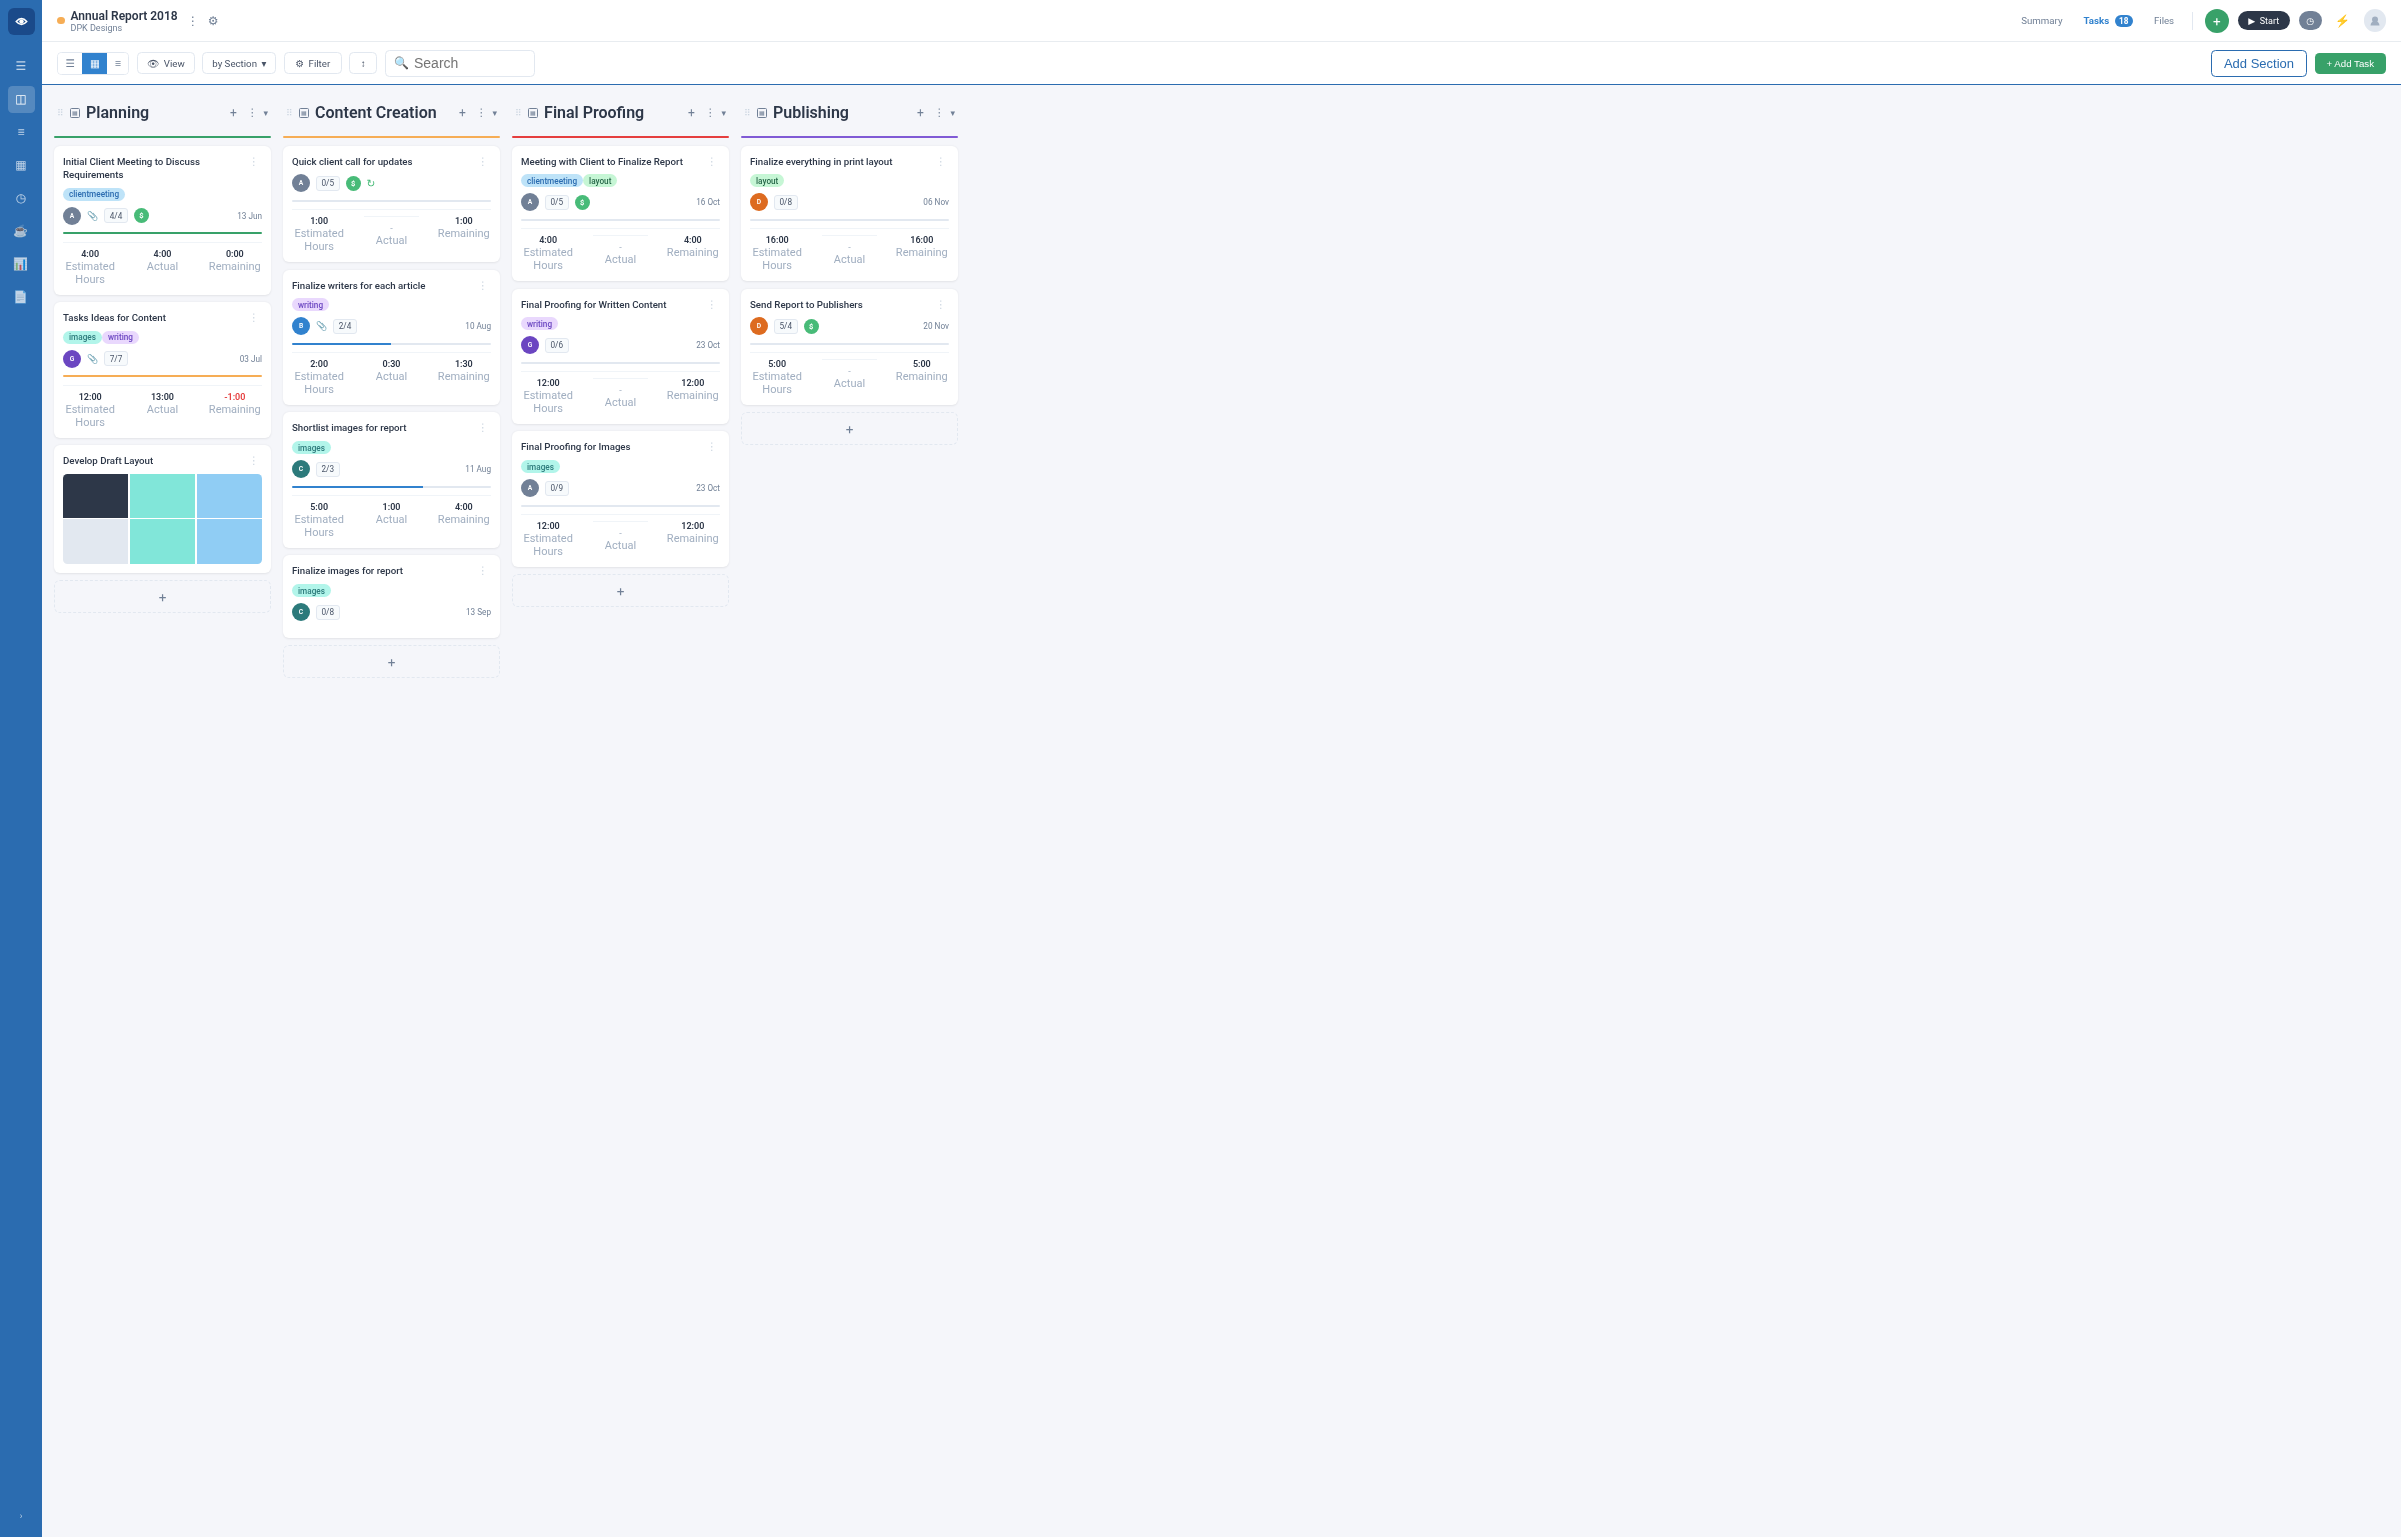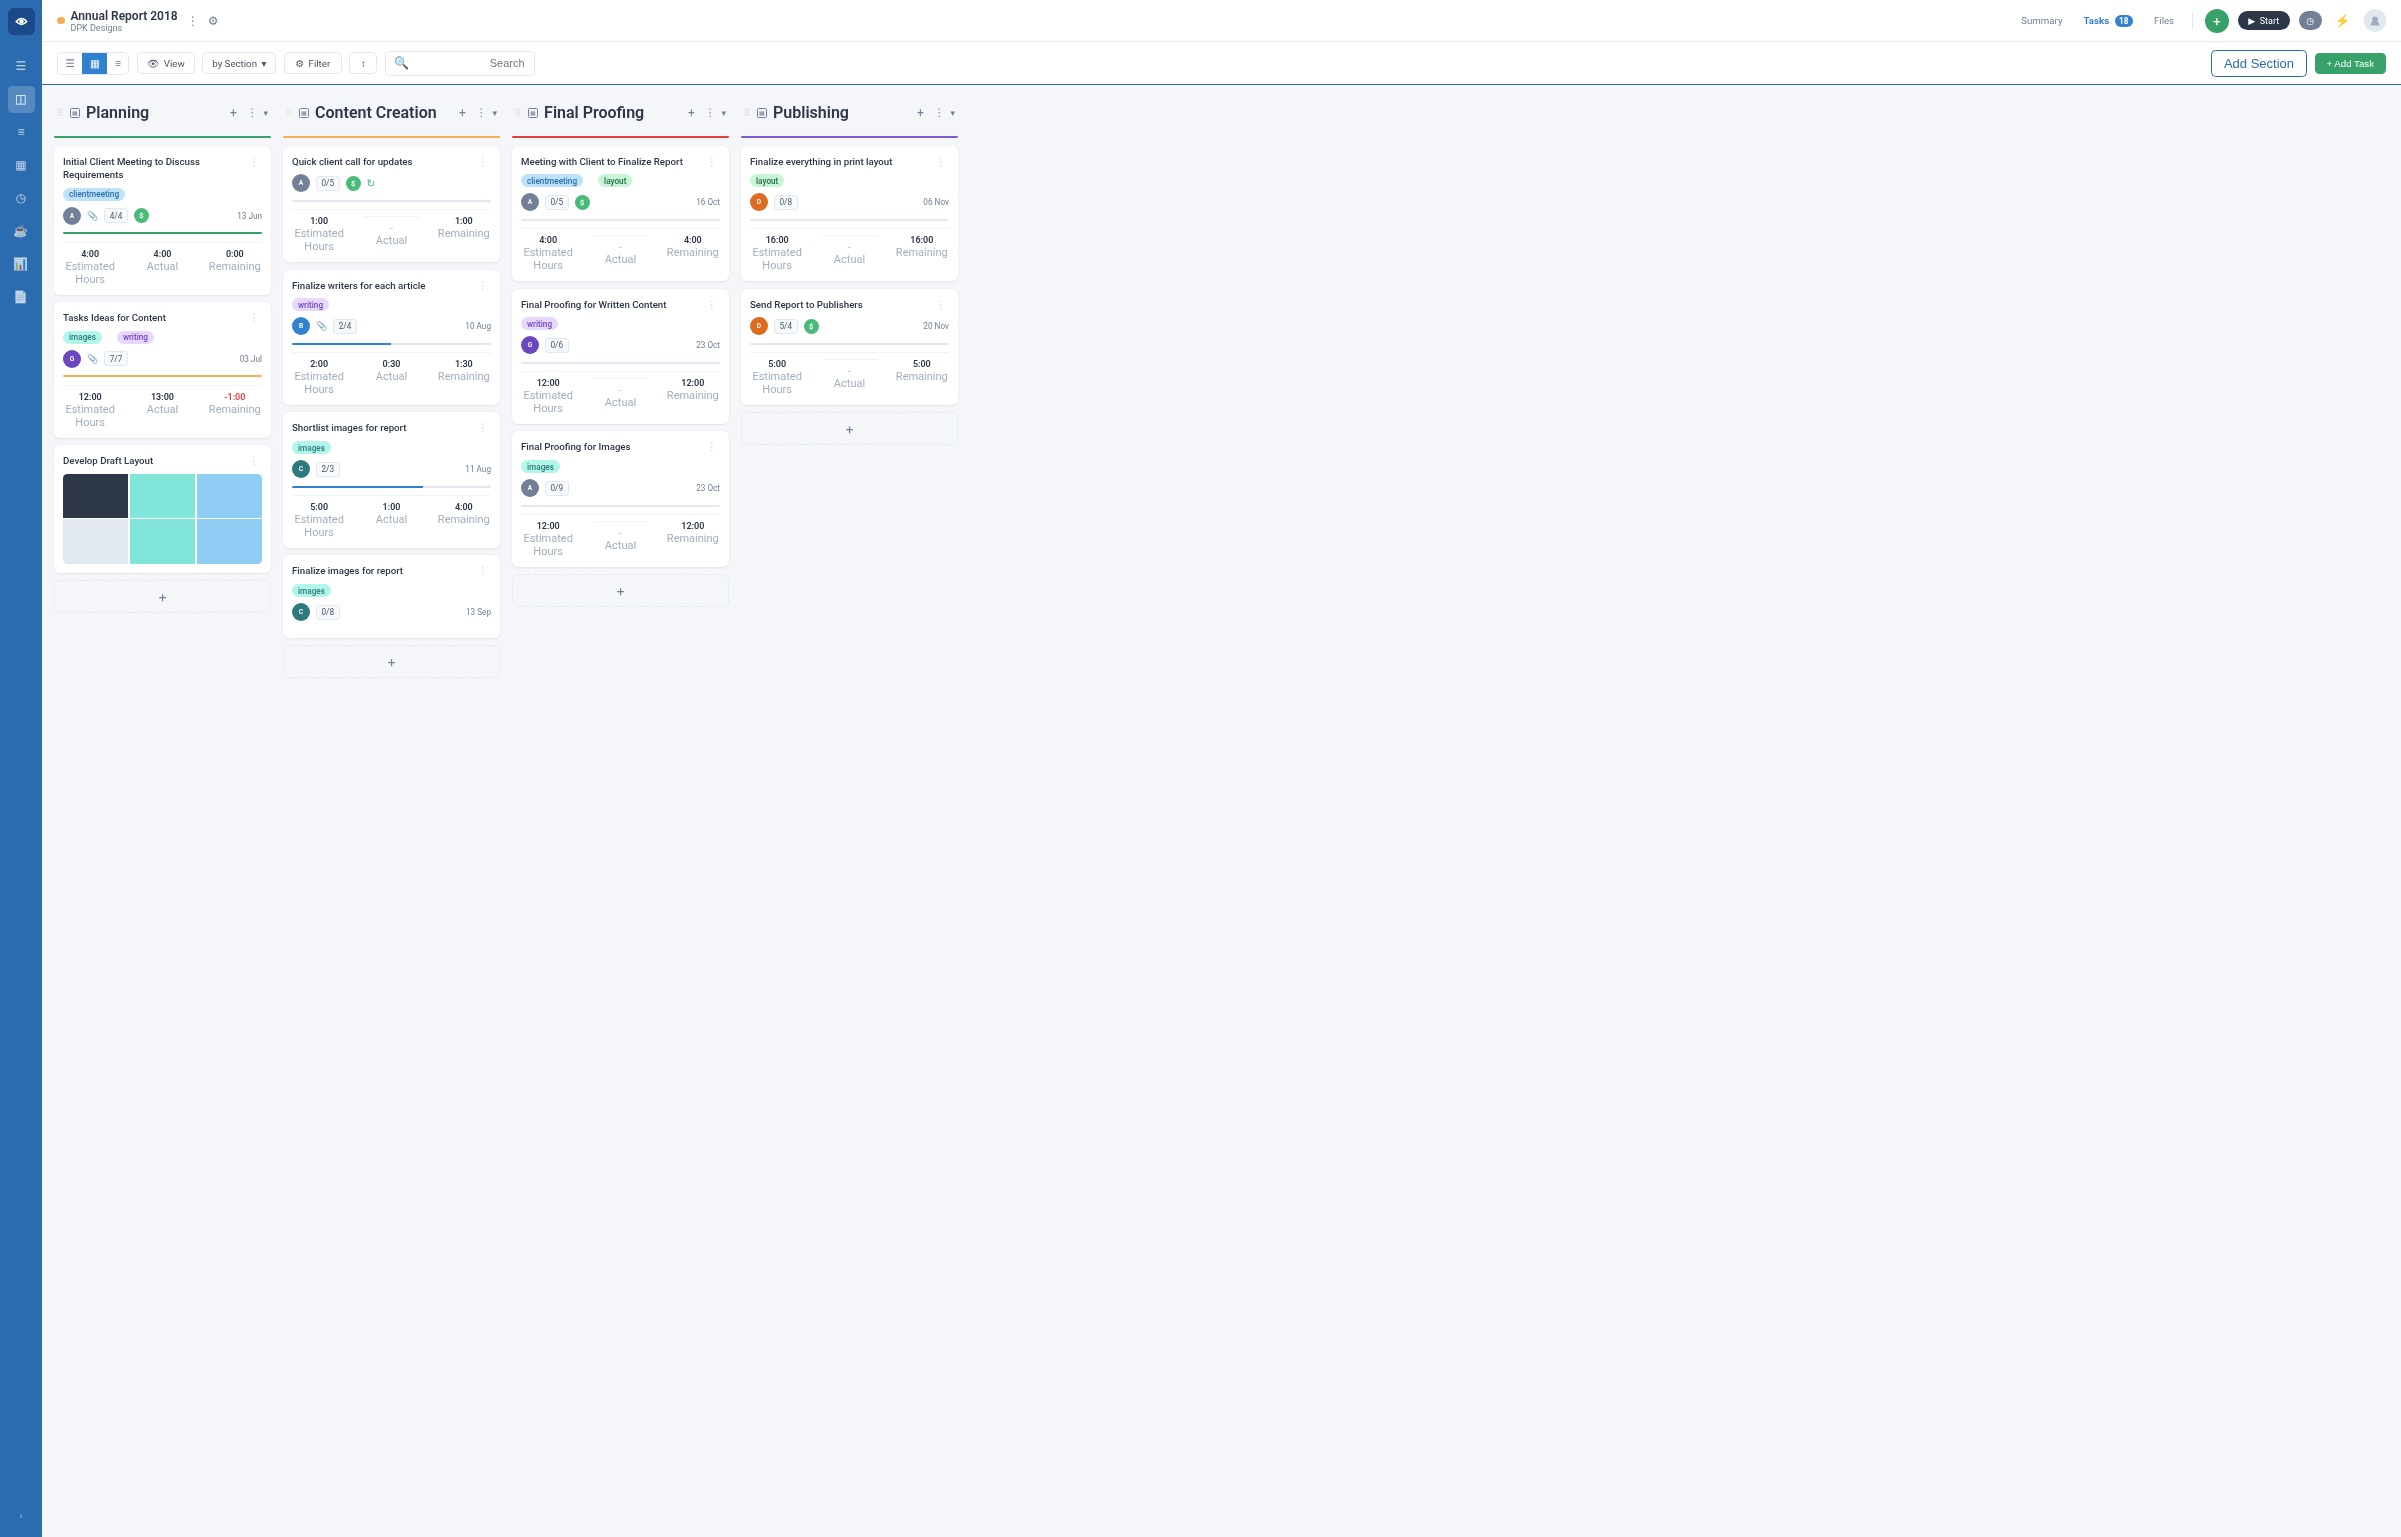--- a/index.html
+++ b/index.html
@@ -82,21 +82,21 @@
       gap: 7.5px;
       border-bottom: 1.5px solid #2b6cb0;
       flex-shrink: 0;
     }
     .toolbar-group { display: flex; align-items: center; border: 0.7px solid #e2e8f0; border-radius: 4.5px; overflow: hidden; }
     .toolbar-btn { padding: 4.5px 7.5px; background: white; border: none; cursor: pointer; color: #718096; font-size: 10.5px; display: flex; align-items: center; }
     .toolbar-btn.active { background: #3182ce; color: white; }
     .view-select { display: flex; align-items: center; gap: 4.5px; padding: 4.5px 9px; border: 0.7px solid #e2e8f0; border-radius: 4.5px; font-size: 9.7px; color: #4a5568; cursor: pointer; background: white; }
     .filter-btn { display: flex; align-items: center; gap: 4.5px; padding: 4.5px 10.5px; border: 0.7px solid #e2e8f0; border-radius: 4.5px; font-size: 9.7px; color: #4a5568; cursor: pointer; background: white; }
     .search-box { display: flex; align-items: center; gap: 4.5px; padding: 4.5px 9px; border: 0.7px solid #e2e8f0; border-radius: 4.5px; flex: 1; max-width: 150px; background: white; }
-    .search-box input { border: none; outline: none; font-size: 11px; color: #4a5568; background: transparent; width: 100%; text-align: right; }
+    .search-box input { border: none; outline: none; font-size: 14px; color: #4a5568; background: transparent; width: 100%; }
     .toolbar-spacer { flex: 1; }
     .btn-add-section { padding: 5.2px 12px; border: 1.1px solid #2b6cb0; border-radius: 4.5px; color: #2b6cb0; font-size: 13px; font-weight: 500; cursor: pointer; background: white; }
     .btn-add-task { padding: 5.2px 12px; background: #38a169; color: white; border-radius: 4.5px; font-size: 9.7px; font-weight: 500; cursor: pointer; border: none; }
 
     
     .board { display: flex; gap: 0; overflow-x: auto; padding: 12px; flex: 1; align-items: flex-start; }
 
     
     .column { width: 217px; flex-shrink: 0; margin-right: 12px; }
     .column-header { display: flex; align-items: center; gap: 6px; padding: 6px 3px; margin-bottom: 7.5px; }
@@ -105,21 +105,21 @@
     .col-add { color: #718096; cursor: pointer; font-size: 12px; width: 15px; height: 15px; display: flex; align-items: center; justify-content: center; }
     .col-dots { color: #718096; cursor: pointer; font-size: 10.5px; }
     .col-chevron { color: #718096; cursor: pointer; font-size: 9px; }
     .col-bar { height: 2.2px; border-radius: 1.5px; margin-bottom: 7.5px; }
 
     
     .card { background: white; border-radius: 6px; padding: 9px; margin-bottom: 7.5px; box-shadow: 0 0.7px 2.2px rgba(0,0,0,0.08); cursor: pointer; }
     .card-header { display: flex; justify-content: space-between; align-items: flex-start; margin-bottom: 6px; }
     .card-title { font-size: 9.7px; font-weight: 500; color: #2d3748; line-height: 1.4; flex: 1; }
     .card-dots { color: #cbd5e0; font-size: 10.5px; cursor: pointer; padding: 0 3px; }
-    .card-tags { display: flex; gap: 15px; flex-wrap: wrap; margin-bottom: 6px; align-items: center; }
+    .card-tags { display: flex; gap: 0; flex-wrap: wrap; margin-bottom: 6px; align-items: center; }
     .tag { padding: 1.5px 6px; border-radius: 7.5px; font-size: 8.2px; font-weight: 500; }
     .tag-blue { background: #bee3f8; color: #2b6cb0; }
     .tag-purple { background: #e9d8fd; color: #6b46c1; }
     .tag-teal { background: #b2f5ea; color: #2c7a7b; }
     .tag-green { background: #c6f6d5; color: #276749; }
     .card-meta { display: flex; align-items: center; gap: 6px; margin-bottom: 7.5px; }
     .avatar-sm { width: 18px; height: 18px; border-radius: 50%; display: flex; align-items: center; justify-content: center; font-size: 6.7px; font-weight: 600; color: white; flex-shrink: 0; }
     .subtask-badge { display: flex; align-items: center; gap: 2.2px; background: #f7fafc; border: 0.7px solid #e2e8f0; border-radius: 3px; padding: 1.5px 4.5px; font-size: 8.2px; color: #4a5568; }
     .money-badge { width: 15px; height: 15px; border-radius: 50%; background: #48bb78; display: flex; align-items: center; justify-content: center; color: white; font-size: 7.5px; font-weight: 700; }
     .refresh-icon { color: #48bb78; font-size: 10.5px; }

